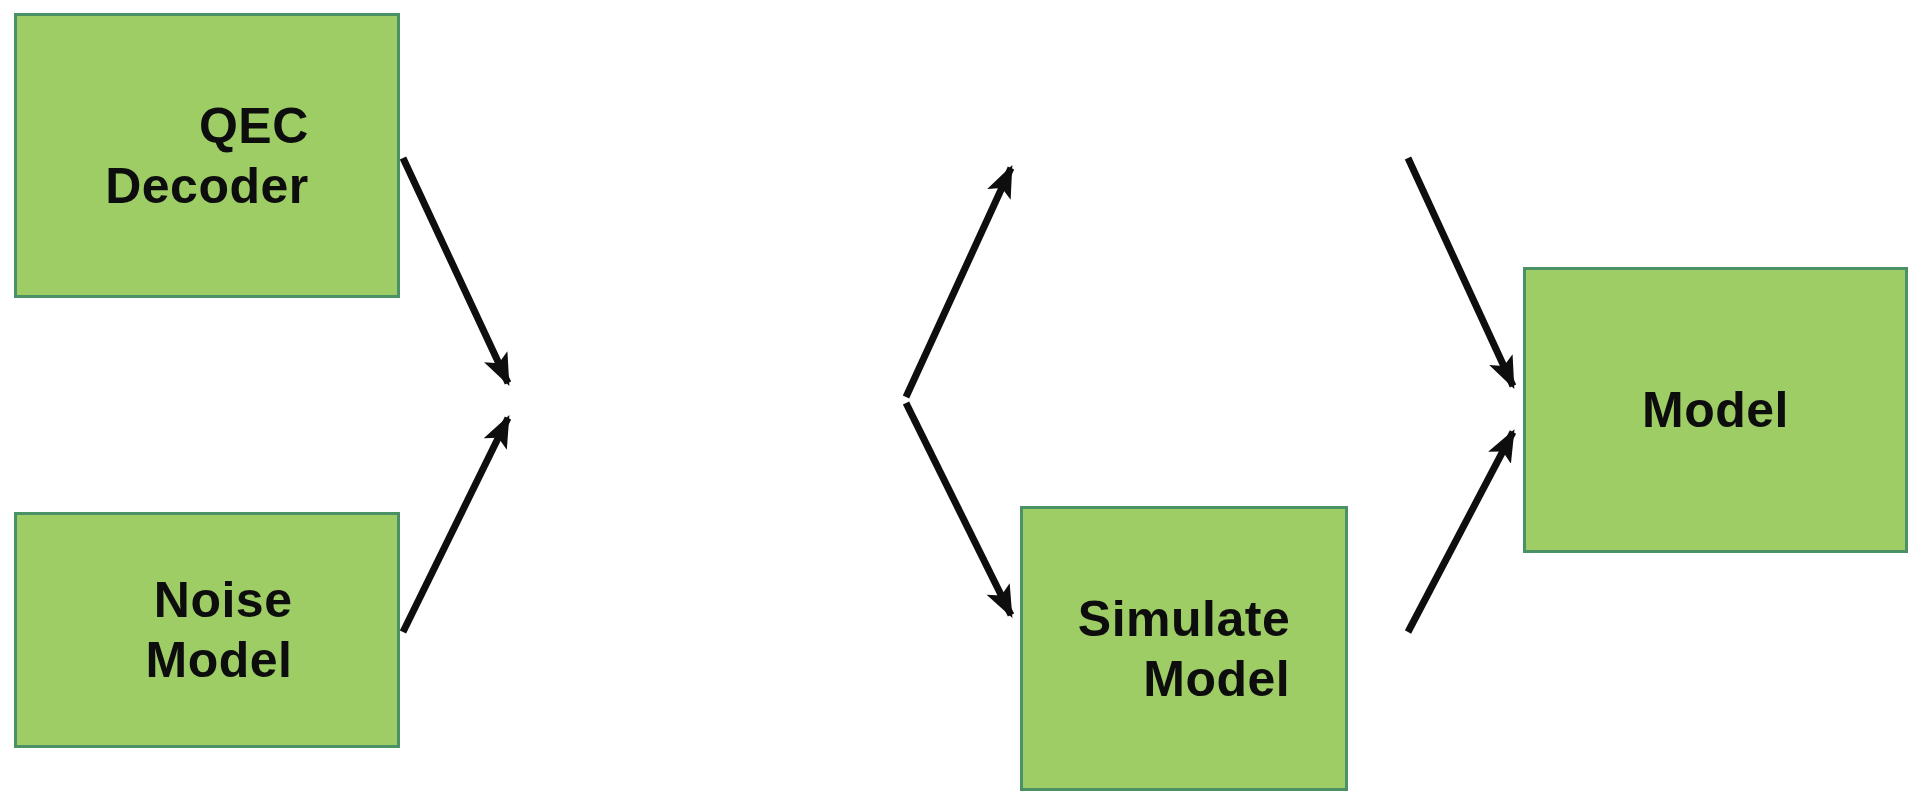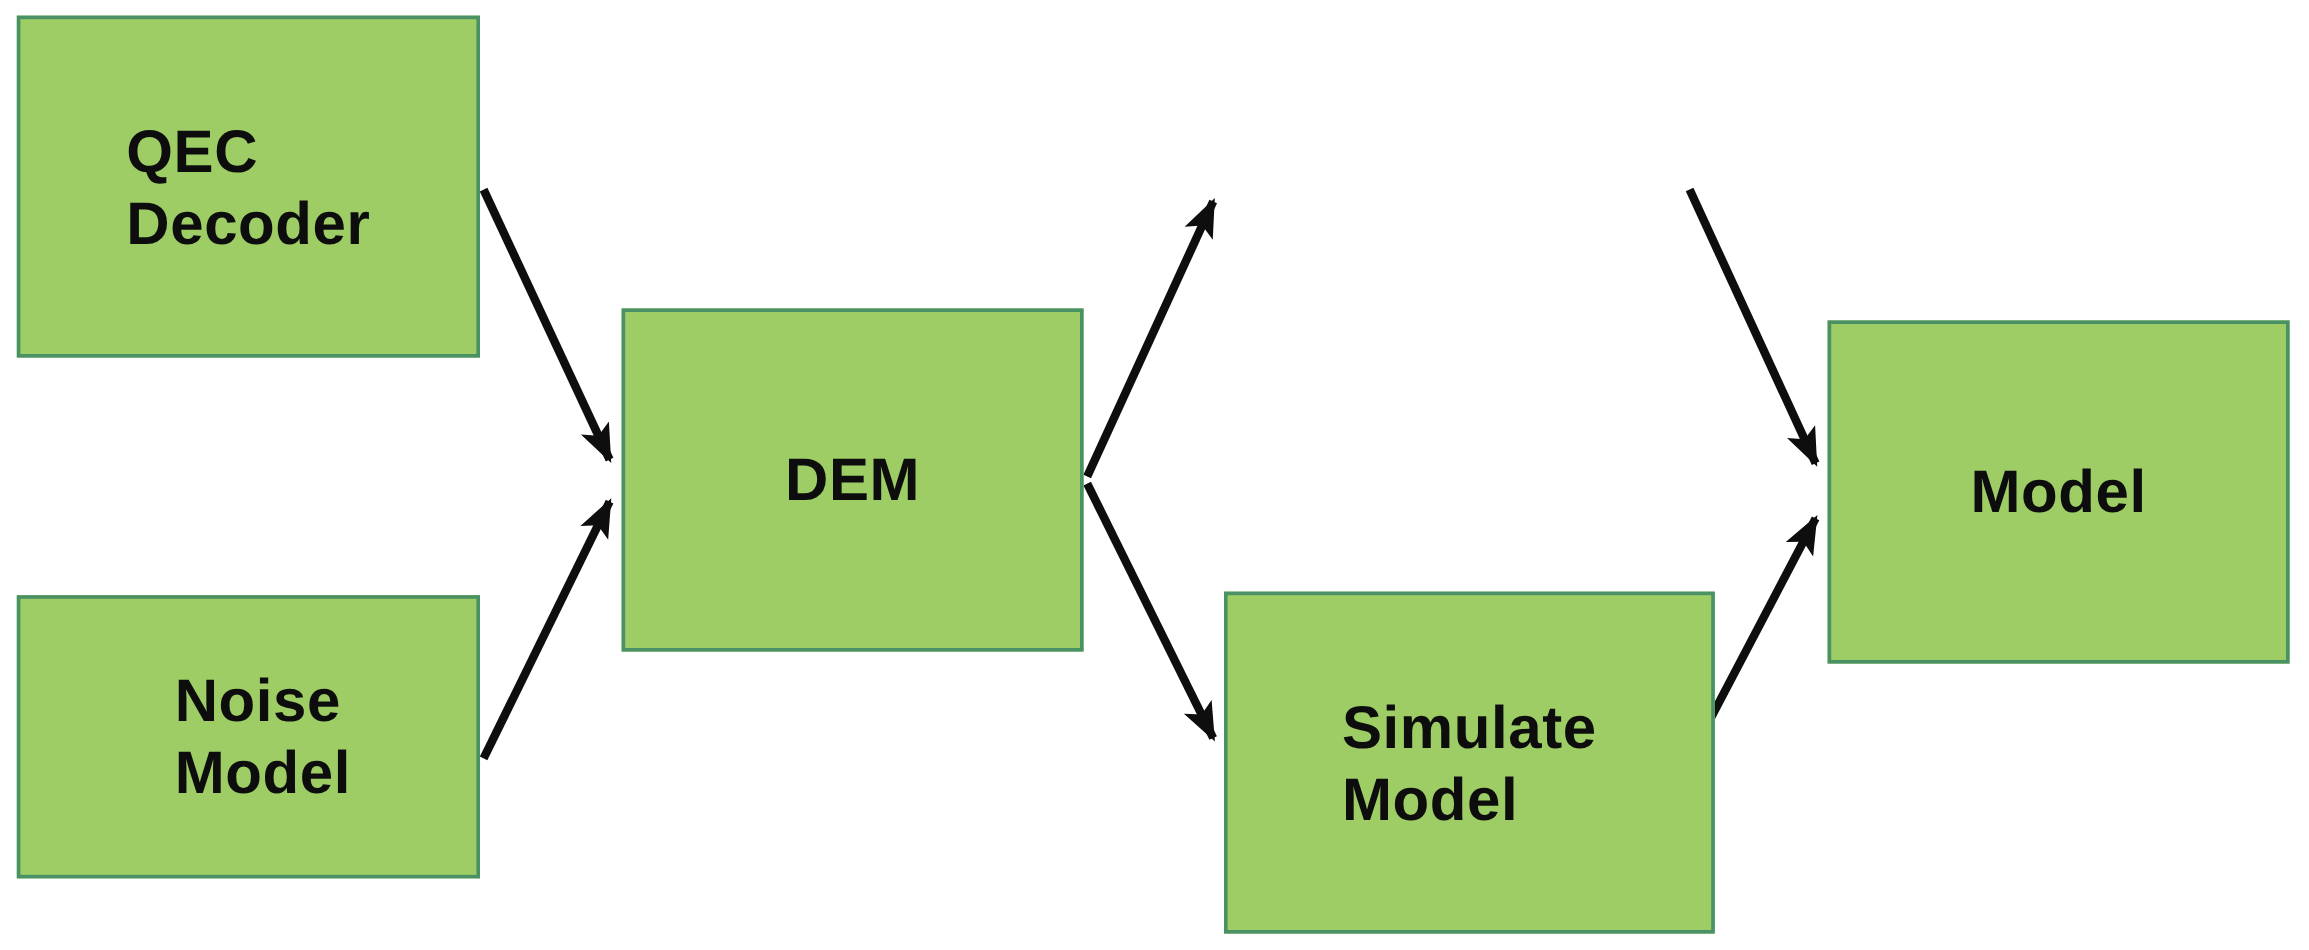--- a/index.html
+++ b/index.html
@@ -23,37 +23,37 @@
     overflow: hidden;
   }
   .node {
     position: absolute;
     background: var(--node-fill);
     border: 3px solid var(--node-border);
     box-sizing: border-box;
     display: flex;
     align-items: center;
     justify-content: center;
-    text-align: left;
+    text-align: right;
   }
   .node .label {
     font-weight: bold;
     font-size: 50px;
     line-height: 60px;
     color: var(--text);
     letter-spacing: 0.5px;
   }
   .node .label span { display: block; }
 
   
   .node-qec      { left: 14px;   top: 13px;  width: 386px; height: 285px; }
-  .node-noise    { left: 14px;   top: 496px; width: 386px; height: 236px; padding-left: 24px; }
+  .node-noise    { left: 14px;   top: 512px; width: 386px; height: 236px; padding-left: 24px; }
   .node-dem      { left: 518px;  top: 257px; width: 385px; height: 286px; }
   .node-conf     { left: 1020px; top: 13px;  width: 385px; height: 285px; }
-  .node-sim      { left: 1020px; top: 493px; width: 409px; height: 285px; }
+  .node-sim      { left: 1020px; top: 506px; width: 328px; height: 285px; }
   .node-decode   { left: 1523px; top: 267px; width: 385px; height: 286px; }
 
   svg.edges {
     position: absolute;
     inset: 0;
     width: 1924px;
     height: 792px;
     pointer-events: none;
   }
   svg.edges line {
@@ -88,25 +88,20 @@
     </div>
   </div>
 
   <div class="node node-noise">
     <div class="label">
       <span>Noise</span>
       <span>Model</span>
     </div>
   </div>
 
-  <div class="node node-dem">
-    <div class="label">
-      <span>DEM</span>
-    </div>
-  </div>
 
 
   <div class="node node-sim">
     <div class="label">
       <span>Simulate</span>
       <span>Model</span>
     </div>
   </div>
 
   <div class="node node-decode">

